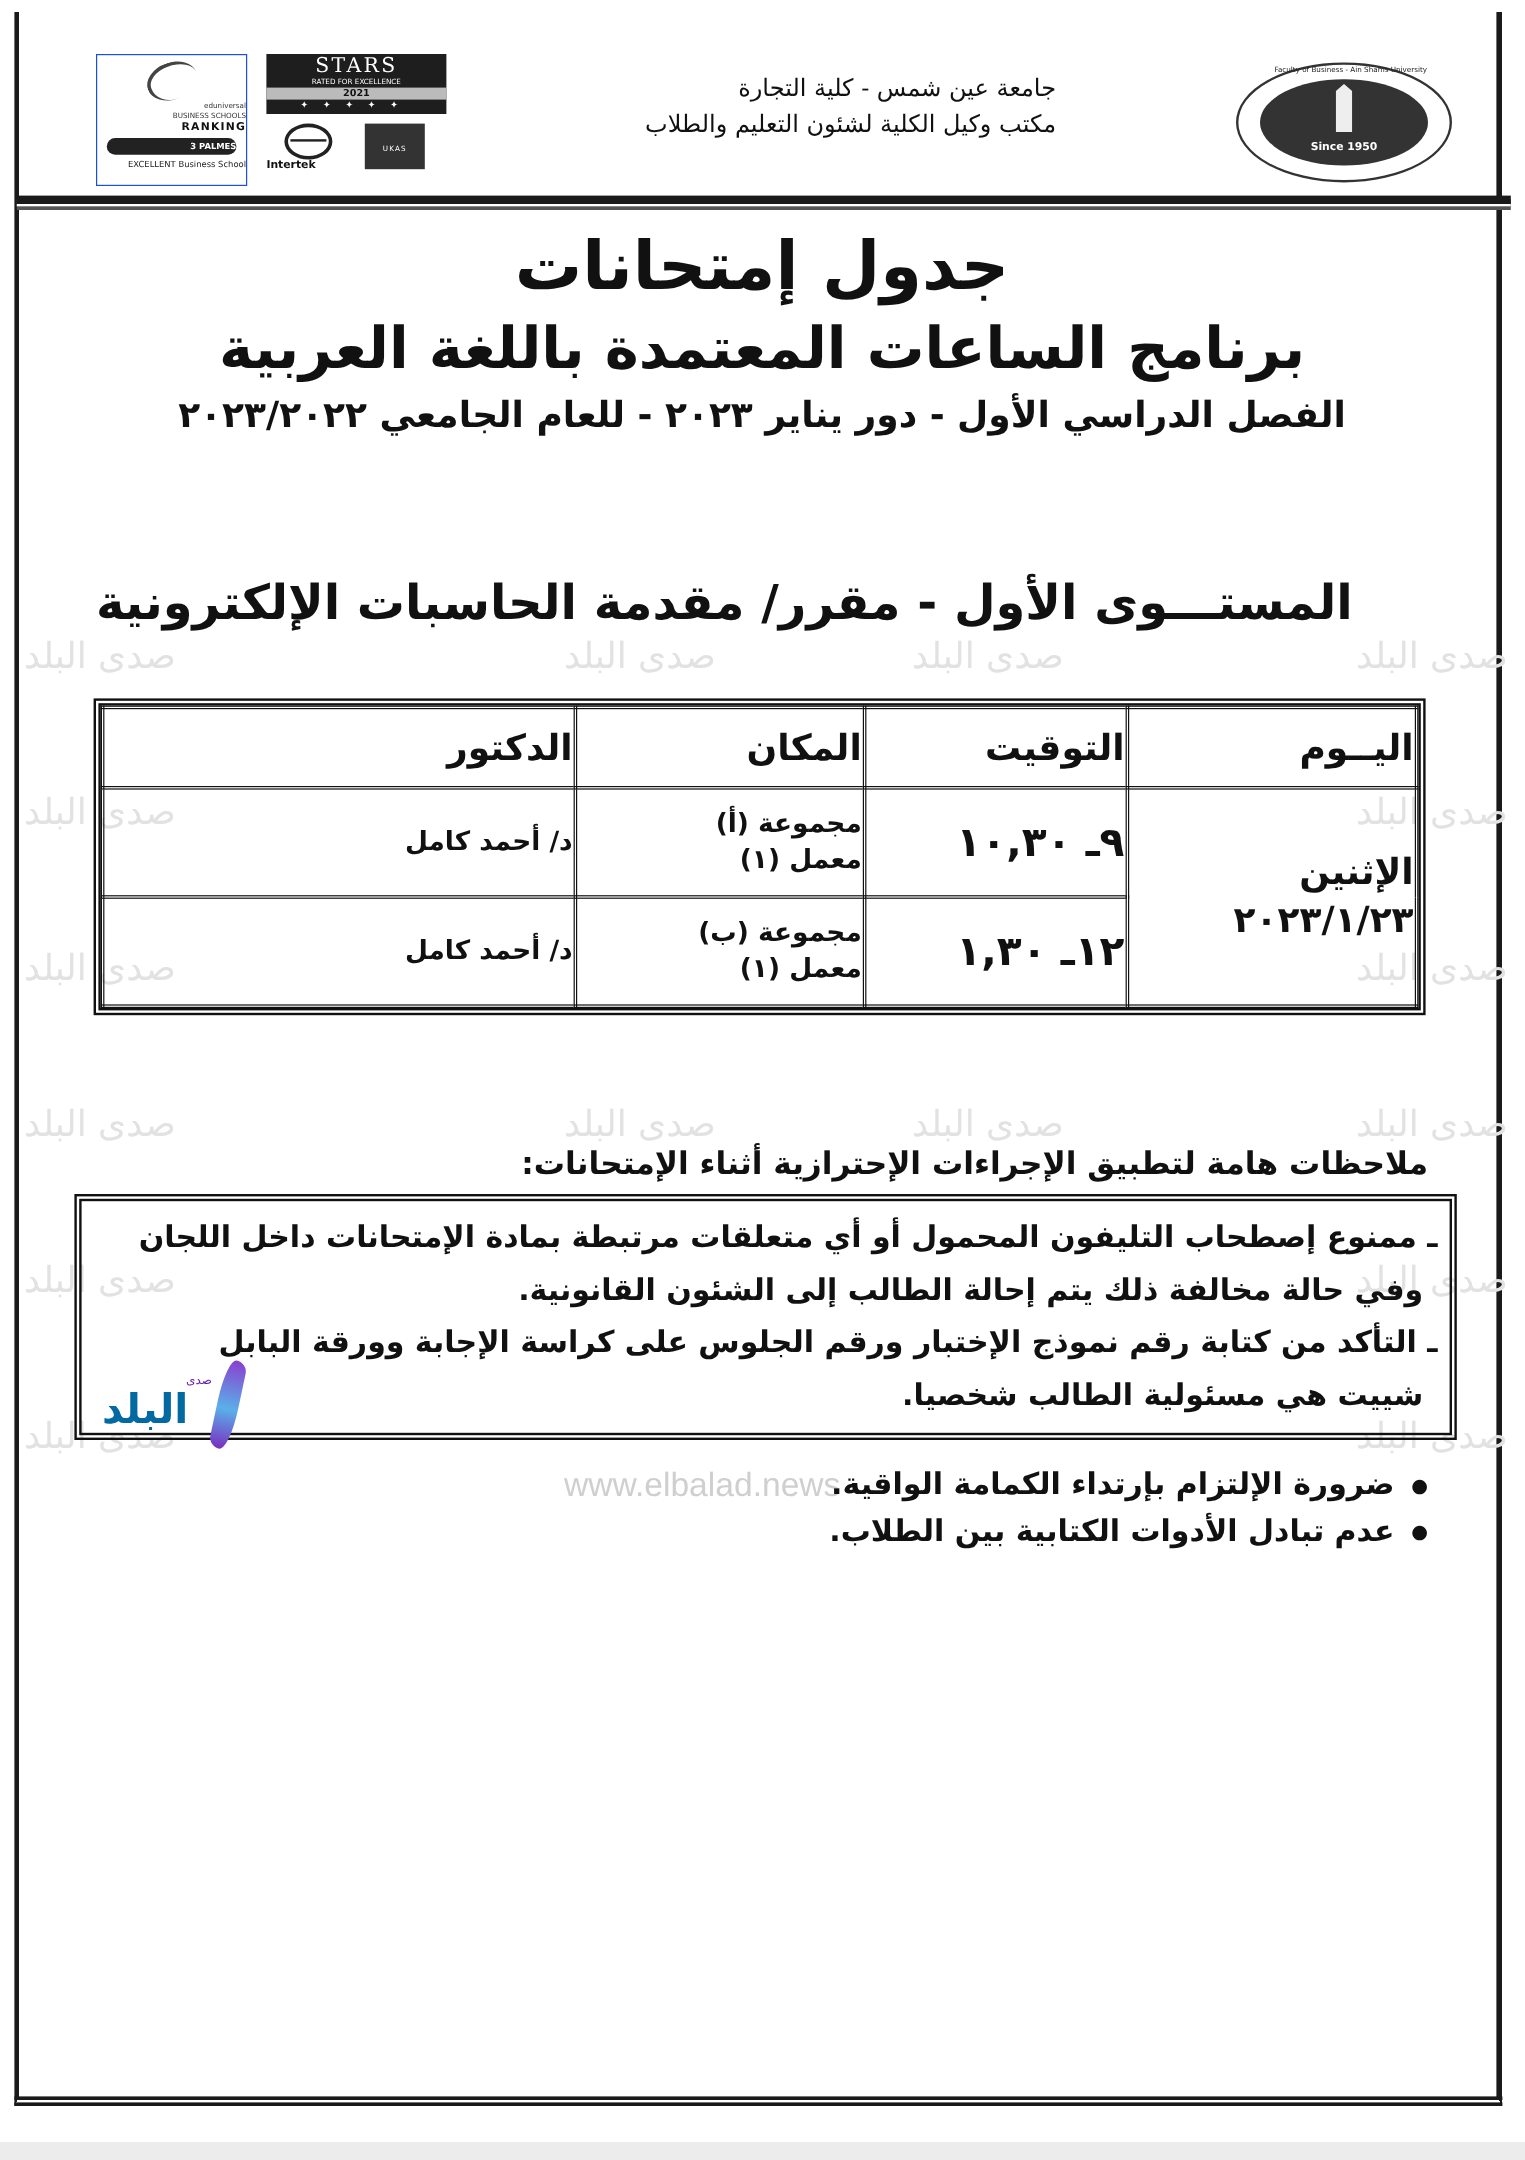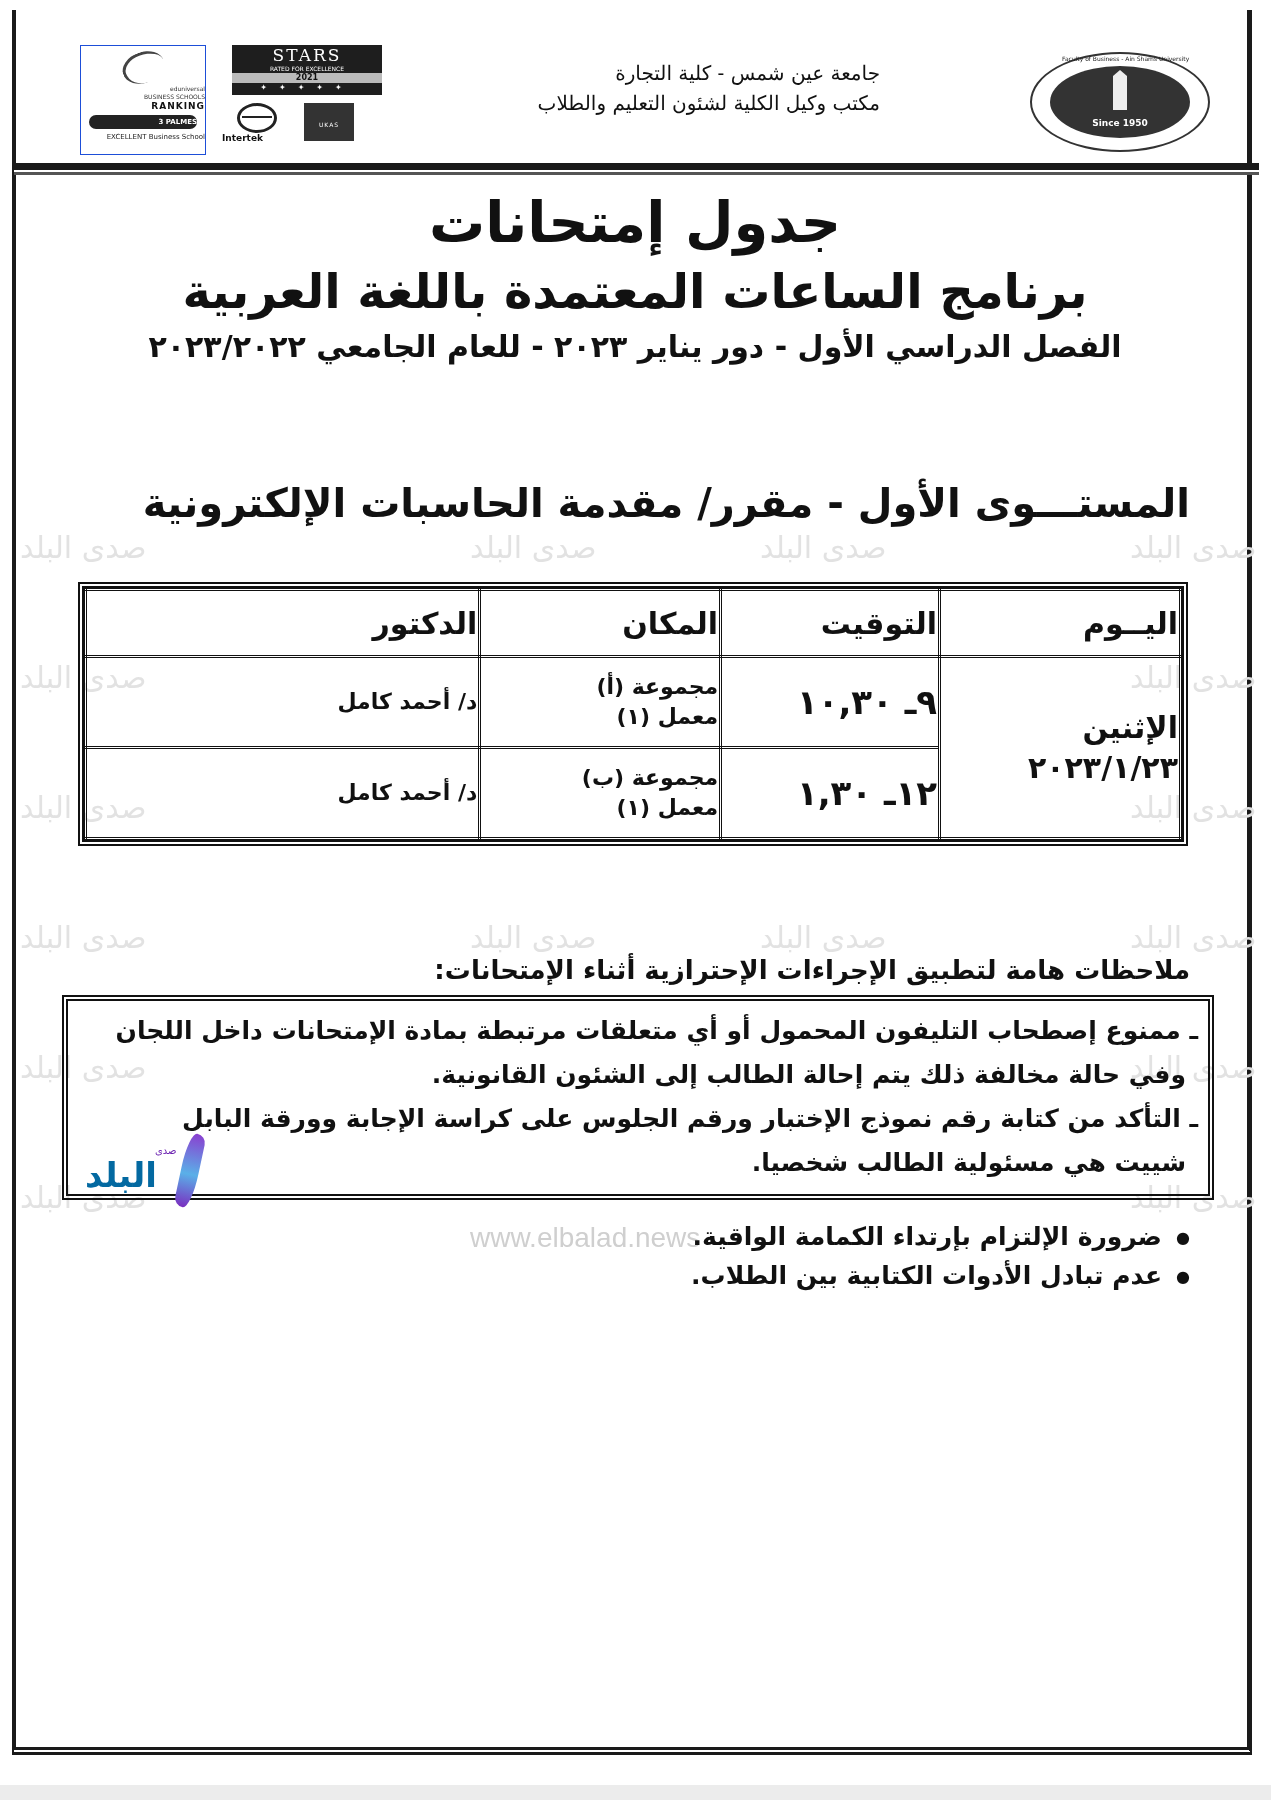--- a/index.html
+++ b/index.html
@@ -14,21 +14,21 @@
 
     
     .header { position: absolute; left: 0; top: 0; width: 1271px; height: 160px; }
     .logos-left { position: absolute; left: 80px; top: 45px; width: 300px; height: 115px; }
     .logo-edu { position: absolute; left: 0; top: 0; width: 126px; height: 110px; border: 1px solid #1d4ed8; box-sizing: border-box; text-align: right; font-size: 7px; }
     .logo-edu .swirl { width: 40px; height: 28px; margin: 6px auto 2px; border-radius: 50% 50% 10% 50%; border: 3px solid #444; border-bottom: none; border-right: none; transform: rotate(-20deg); }
     .logo-edu .small { font-size: 6px; color: #333; line-height: 8px; }
     .logo-edu .rank { font-size: 9px; font-weight: bold; letter-spacing: 1px; }
     .logo-edu .palmes { margin: 4px 8px; height: 14px; background: #222; color: #fff; border-radius: 7px; font-size: 7px; font-weight: bold; line-height: 14px; }
     .logo-edu .exc { font-size: 7px; line-height: 9px; color: #222; }
-    .logo-stars { position: absolute; left: 152px; top: 0; width: 150px; height: 50px; background: #1e1e1e; color: #fff; text-align: center; }
+    .logo-stars { position: absolute; left: 142px; top: 0; width: 150px; height: 50px; background: #1e1e1e; color: #fff; text-align: center; }
     .logo-stars .big { font-family: "DejaVu Serif", serif; font-size: 17px; letter-spacing: 2px; line-height: 20px; }
     .logo-stars .sub { font-size: 6px; line-height: 8px; }
     .logo-stars .yr { background: #bbb; color: #111; font-size: 8px; font-weight: bold; line-height: 10px; }
     .logo-stars .dots { font-size: 8px; line-height: 10px; letter-spacing: 12px; }
     .logo-intertek { position: absolute; left: 142px; top: 56px; width: 70px; height: 60px; text-align: center; }
     .logo-intertek .globe { width: 40px; height: 30px; border: 3px solid #222; border-radius: 50%; margin: 2px auto 0; position: relative; box-sizing: border-box; }
     .logo-intertek .globe::after { content: ""; position: absolute; left: 2px; right: 2px; top: 10px; height: 2px; background: #222; }
     .logo-intertek .name { font-size: 9px; font-weight: bold; text-align: left; }
     .logo-ukas { position: absolute; left: 224px; top: 58px; width: 50px; height: 38px; background: #333; color: #fff; font-size: 6px; text-align: center; }
     .logo-ukas .ukas-t { padding-top: 18px; letter-spacing: 1px; }
@@ -45,21 +45,21 @@
     .seal .ring-text { position: absolute; left: 30px; top: 1px; font-size: 6px; color: #222; white-space: nowrap; }
 
     .header-rule { position: absolute; left: 14px; top: 163px; width: 1245px; height: 7px; background: #1a1a1a; border-bottom: 2px solid #fff; box-shadow: 0 3px 0 #555; }
 
     
     .titles { position: absolute; left: 60px; top: 190px; width: 1150px; text-align: center; direction: rtl; font-family: "DejaVu Sans", sans-serif; font-weight: bold; color: #111; }
     .title-1 { font-size: 56px; line-height: 66px; }
     .title-2 { font-size: 48px; line-height: 70px; }
     .title-3 { font-size: 30px; line-height: 42px; }
 
-    .course-title { position: absolute; left: 80px; top: 475px; width: 1110px; text-align: right; direction: rtl; font-weight: bold; font-size: 40px; line-height: 56px; }
+    .course-title { position: absolute; left: 80px; top: 475px; width: 1110px; text-align: left; direction: rtl; font-weight: bold; font-size: 40px; line-height: 56px; }
 
     
     .wm { position: absolute; font-size: 30px; color: #e2e2e2; direction: rtl; white-space: nowrap; font-family: "DejaVu Sans", sans-serif; z-index: 0; }
     .wm-url { position: absolute; left: 470px; top: 1222px; font-size: 28px; color: #cfcfcf; white-space: nowrap; font-family: "Liberation Sans", sans-serif; z-index: 0; }
 
     
     .schedule { position: absolute; left: 78px; top: 582px; width: 1110px; height: 264px; border: 5px double #111; border-width: 6px; box-sizing: border-box; z-index: 1; }
     .schedule table { width: 100%; height: 100%; border-collapse: collapse; direction: rtl; }
     .schedule th, .schedule td { border: 3px double #111; text-align: right; vertical-align: middle; font-weight: bold; }
     .schedule th { height: 62px; font-size: 30px; }

